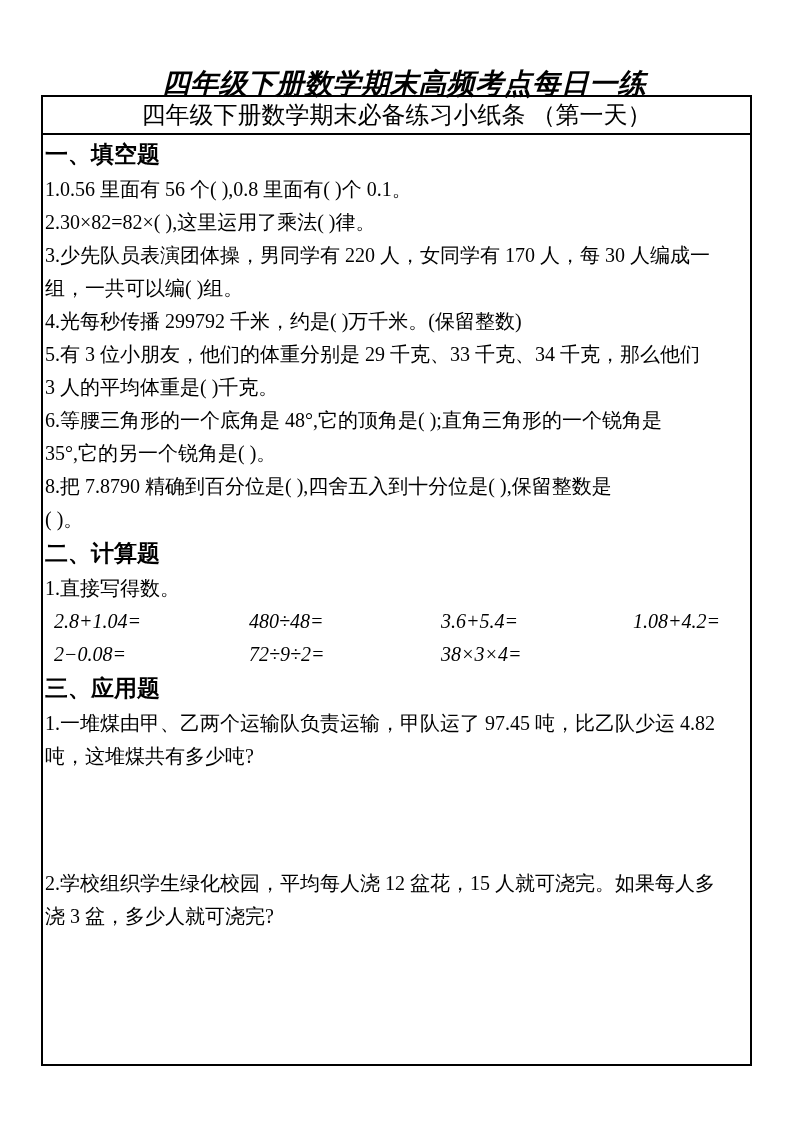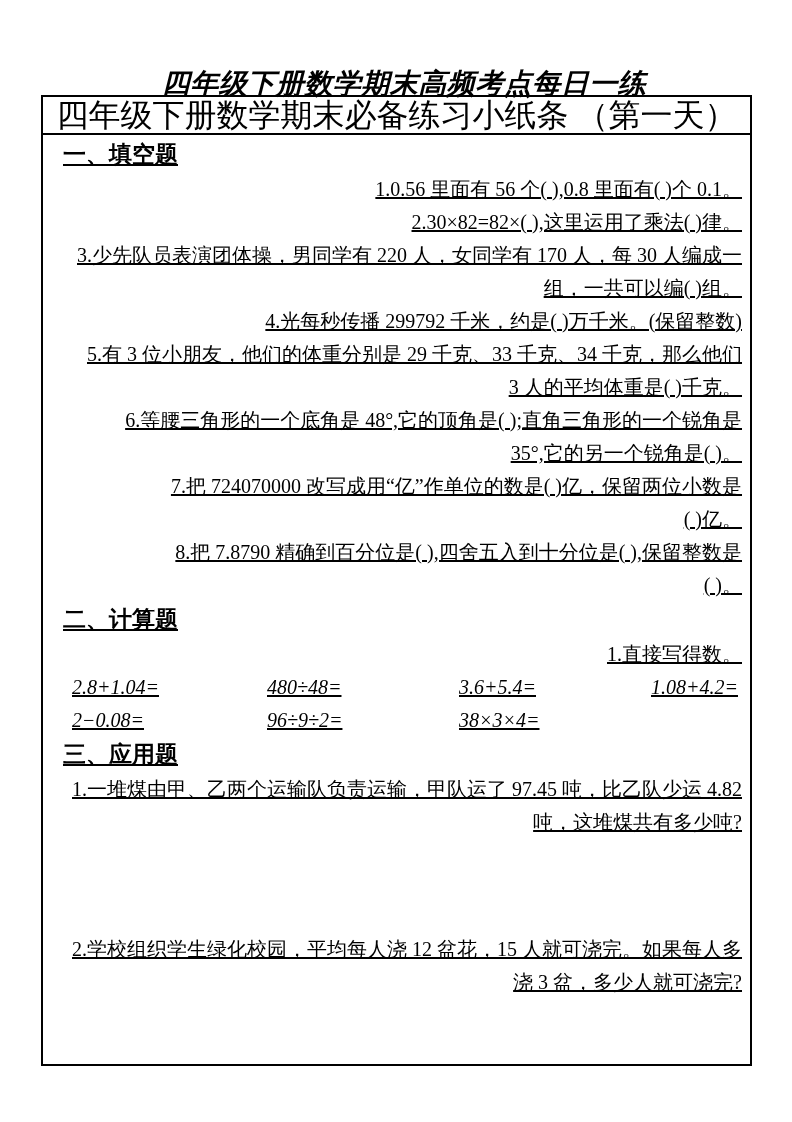--- a/index.html
+++ b/index.html
@@ -35,40 +35,38 @@
     width: 711px;
     height: 971px;
     border: 2px solid #000000;
     box-sizing: border-box;
     overflow: hidden;
   }
   .subtitle {
     height: 36px;
     line-height: 36px;
     text-align: center;
-    font-size: 32px;
+    font-size: 24px;
     border-bottom: 2px solid #000000;
     white-space: nowrap;
   }
   .content {
-    padding: 2px 8px 0 20px;
+    padding: 2px 8px 0 2px;
     font-size: 20px;
     line-height: 33px;
-    text-decoration: underline;
   }
   h2.section-heading {
     margin: 0;
     font-size: 23px;
     font-weight: bold;
     line-height: 36px;
   }
   p.q {
     margin: 0;
     white-space: pre-line;
-    text-align: right;
   }
   p.q.gap-after {
     margin-bottom: 94px;
   }
   .calc-grid {
     display: grid;
     grid-template-columns: 195px 192px 192px 1fr;
     padding-left: 9px;
     line-height: 33px;
     font-style: italic;
@@ -88,34 +86,32 @@
     <h2 class="section-heading">一、填空题</h2>
     <p class="q">1.0.56 里面有 56 个(      ),0.8 里面有(      )个 0.1。</p>
     <p class="q">2.30×82=82×(      ),这里运用了乘法(      )律。</p>
     <p class="q">3.少先队员表演团体操，男同学有 220 人，女同学有 170 人，每 30 人编成一
 组，一共可以编(      )组。</p>
     <p class="q">4.光每秒传播 299792 千米，约是(    )万千米。(保留整数)</p>
     <p class="q">5.有 3 位小朋友，他们的体重分别是 29 千克、33 千克、34 千克，那么他们
 3 人的平均体重是(    )千克。</p>
     <p class="q">6.等腰三角形的一个底角是 48°,它的顶角是(      );直角三角形的一个锐角是
 35°,它的另一个锐角是(      )。</p>
-    <p class="q">7.把 724070000 改写成用“亿”作单位的数是(        )亿，保留两位小数是
-(        )亿。</p>
     <p class="q">8.把 7.8790 精确到百分位是(      ),四舍五入到十分位是(      ),保留整数是
 (     )。</p>
 
     <h2 class="section-heading">二、计算题</h2>
     <p class="q">1.直接写得数。</p>
     <div class="calc-grid">
       <span>2.8+1.04=</span>
       <span>480÷48=</span>
       <span>3.6+5.4=</span>
       <span>1.08+4.2=</span>
       <span>2−0.08=</span>
-      <span>96÷9÷2=</span>
+      <span>72÷9÷2=</span>
       <span>38×3×4=</span>
     </div>
 
     <h2 class="section-heading">三、应用题</h2>
     <p class="q gap-after">1.一堆煤由甲、乙两个运输队负责运输，甲队运了 97.45 吨，比乙队少运 4.82
 吨，这堆煤共有多少吨?</p>
     <p class="q">2.学校组织学生绿化校园，平均每人浇 12 盆花，15 人就可浇完。如果每人多
 浇 3 盆，多少人就可浇完?</p>
 
   </div>

